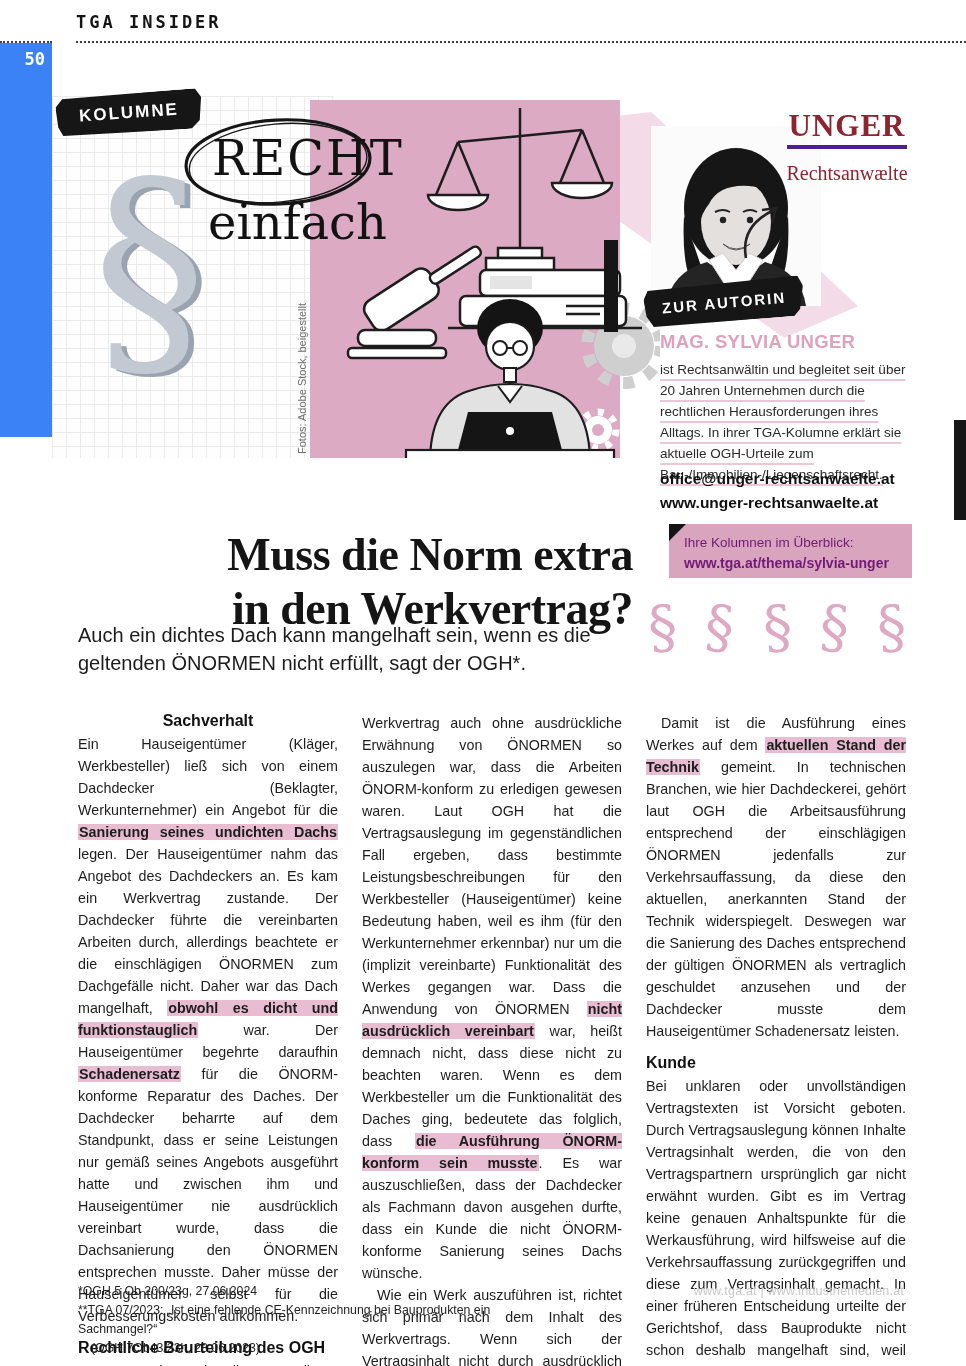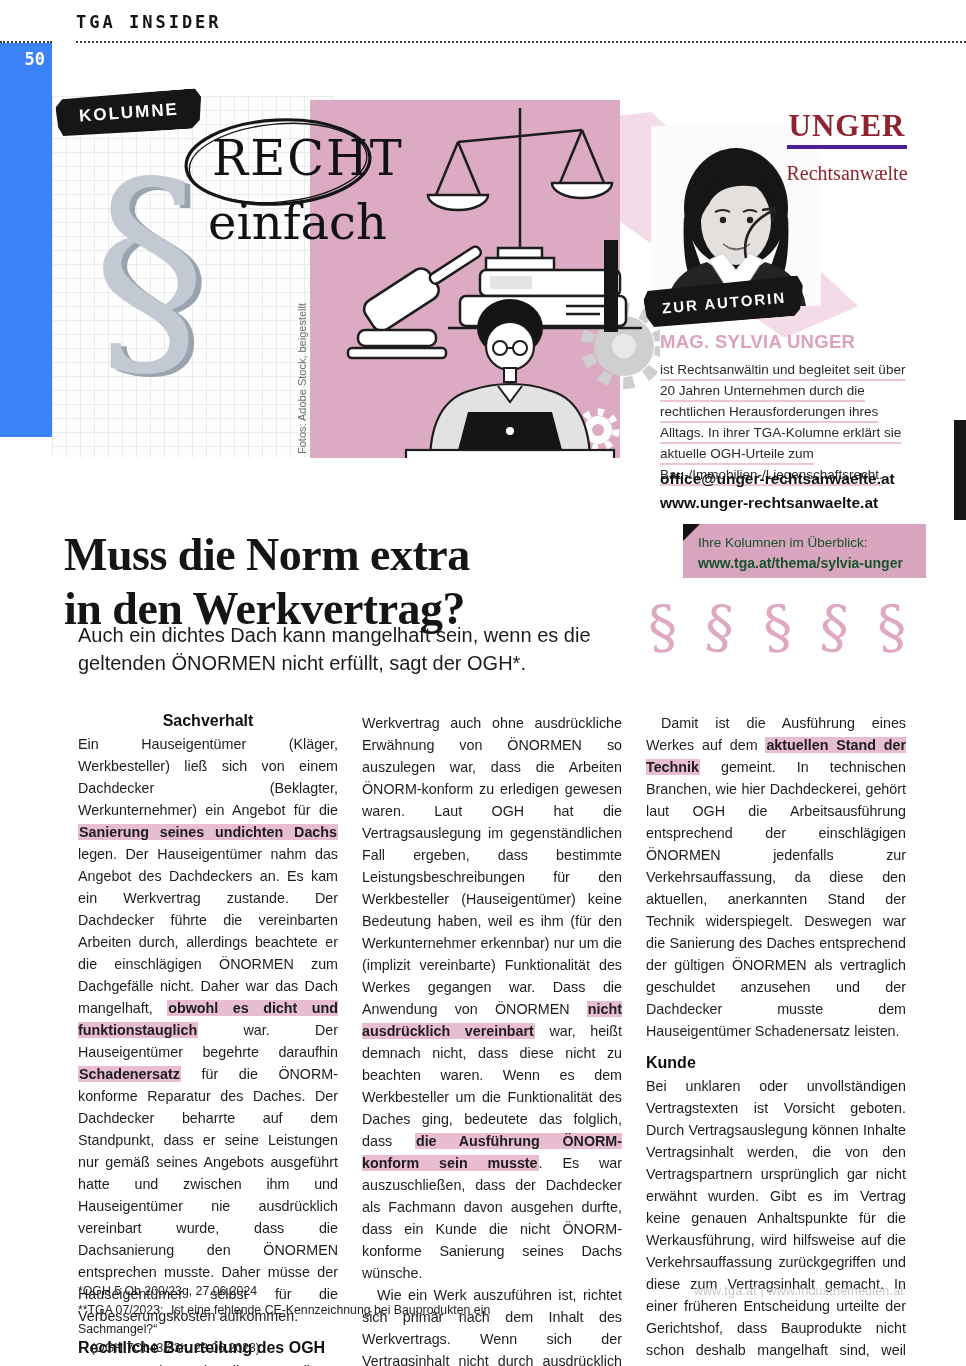--- a/index.html
+++ b/index.html
@@ -54,29 +54,29 @@
         transform:rotate(-5deg);
         clip-path:polygon(0 28%,3% 6%,97% 0,100% 26%,97% 84%,93% 100%,5% 97%,1% 70%);}
   .author-block{position:absolute;left:660px;top:331px;width:250px;z-index:2;}
   .author-name{color:#dda2bd;font-weight:bold;font-size:18.5px;letter-spacing:.3px;margin-bottom:7px;}
   .author-bio{font-size:13.5px;line-height:1.55;color:#2a2a2a;
         text-decoration:underline;text-decoration-color:#ecc6d6;text-decoration-thickness:2px;
         text-underline-offset:5px;}
   .author-contact{position:absolute;left:660px;top:468px;font-weight:bold;font-size:15.5px;
         line-height:1.45;color:#111;z-index:2;}
   .author-contact div{margin-bottom:2px;}
-  .columns-box{position:absolute;left:683px;top:524px;width:243px;height:54px;background:#d9a4bd;
-        color:#14532d;padding:9px 0 0 15px;box-sizing:border-box;font-size:13.5px;line-height:1.5;z-index:2;}
+  .columns-box{position:absolute;left:669px;top:524px;width:243px;height:54px;background:#d9a4bd;
+        color:#701a75;padding:9px 0 0 15px;box-sizing:border-box;font-size:13.5px;line-height:1.5;z-index:2;}
   .columns-box::before{content:"";position:absolute;left:0;top:0;width:0;height:0;
         border-top:17px solid #141414;border-right:17px solid transparent;}
   .columns-box .url{font-weight:bold;font-size:14px;}
 
   
-  .headline{position:absolute;left:64px;top:497px;width:545px;font-family:"Liberation Serif",serif;
-        font-weight:bold;font-size:46px;line-height:1.17;color:#151515;letter-spacing:-.5px;}
+  .headline{position:absolute;left:88px;top:497px;width:545px;font-family:"Liberation Serif",serif;
+        font-weight:bold;font-size:46px;line-height:1.17;color:#151515;letter-spacing:-.5px;text-align:right;}
   .lede{position:absolute;left:78px;top:621px;width:535px;font-size:20px;line-height:1.4;color:#1c1c1c;}
   .paragraph-row{position:absolute;left:648px;top:598px;width:258px;display:flex;
         justify-content:space-between;font-family:"DejaVu Serif",serif;font-size:58px;
         color:#dfa9c3;line-height:1;z-index:2;}
   .paragraph-row span:nth-child(2n){transform:rotate(7deg);}
   .paragraph-row span:nth-child(2n+1){transform:rotate(-4deg);}
 
   
   .article{position:absolute;left:78px;top:712px;width:828px;display:grid;
         grid-template-columns:260px 260px 260px;column-gap:24px;}

